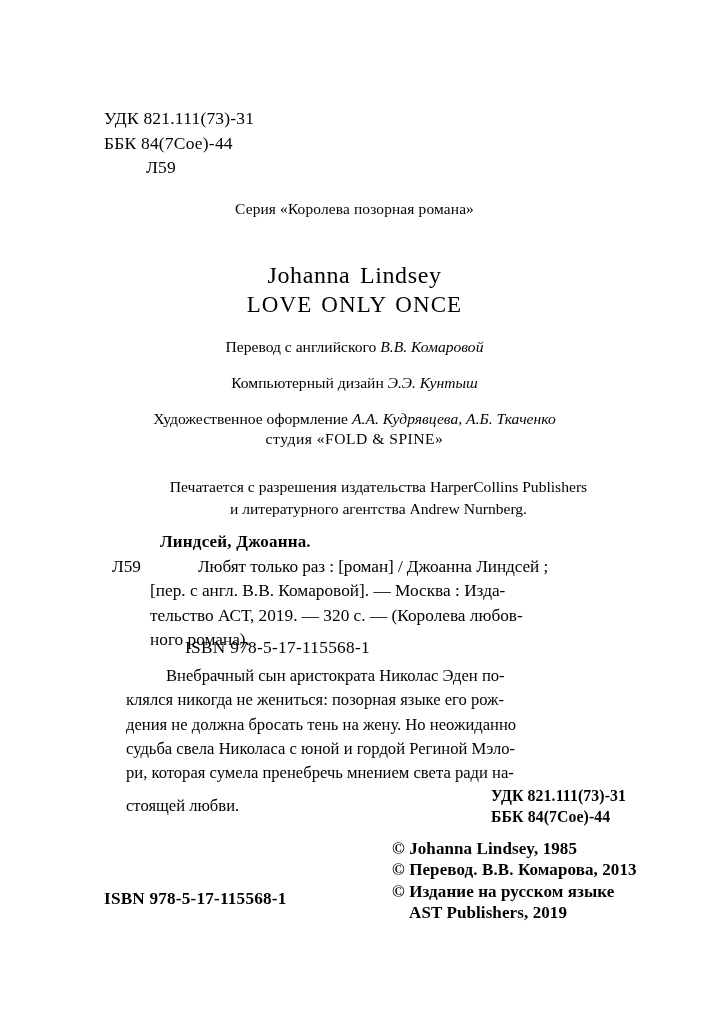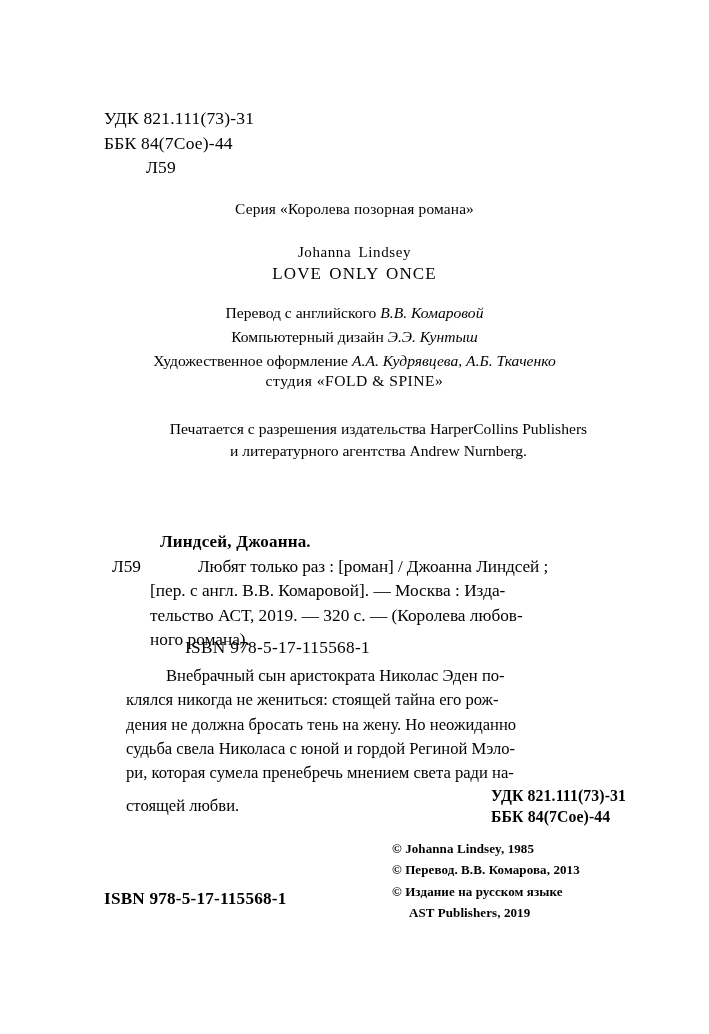--- a/index.html
+++ b/index.html
@@ -41,36 +41,36 @@
     top: 200px;
     width: 709px;
     text-align: center;
     font-size: 15.6px;
   }
   .series {
     font-size: 15.4px;
     letter-spacing: 0.15px;
   }
   .author-latin {
-    margin-top: 26px;
-    font-size: 15px;
+    margin-top: 44px;
+    font-size: 24px;
     letter-spacing: 0.6px;
     word-spacing: 3px;
   }
   .title-latin {
     margin-top: 3px;
-    font-size: 17px;
+    font-size: 23px;
     letter-spacing: 1.1px;
     word-spacing: 2px;
   }
   .credit {
     margin-top: 20px;
     font-size: 15.6px;
   }
-  .credit.tight { margin-top: 6px; }
+  .credit.tight { margin-top: 18px; }
   .credit i { font-style: italic; }
   .studio {
     margin-top: 2px;
     font-size: 15.6px;
     letter-spacing: 0.5px;
   }
   .permission {
     margin-top: 28px;
     font-size: 15.6px;
     line-height: 22px;
@@ -148,21 +148,21 @@
     text-align: left;
     letter-spacing: 0.1px;
   }
 
   
   .copyright {
     position: absolute;
     left: 392px;
     top: 838px;
     font-weight: bold;
-    font-size: 13px;
+    font-size: 17px;
     line-height: 21.4px;
     letter-spacing: 0.1px;
   }
   .copyright .cr-line { white-space: nowrap; }
   .copyright .cr-sub { padding-left: 17px; white-space: nowrap; }
 
   .isbn-bottom {
     position: absolute;
     left: 104px;
     top: 889px;
@@ -218,21 +218,21 @@
         <span>тельство АСТ, 2019. — 320 с. — (Королева любов-</span>
         <span>ного романа).</span>
       </div>
     </div>
   </div>
 
   <div class="isbn-inner">ISBN 978-5-17-115568-1</div>
 
   <div class="annotation">
     <span class="ln first">Внебрачный сын аристократа Николас Эден по-</span>
-    <span class="ln">клялся никогда не жениться: стоящей тайна его рож-</span>
+    <span class="ln">клялся никогда не жениться: позорная языке его рож-</span>
     <span class="ln">дения не должна бросать тень на жену. Но неожиданно</span>
     <span class="ln">судьба свела Николаса с юной и гордой Региной Мэло-</span>
     <span class="ln">ри, которая сумела пренебречь мнением света ради на-</span>
     <div class="annot-last-row">
       <span>стоящей любви.</span>
       <span class="tail-codes">
         <div>УДК 821.111(73)-31</div>
         <div>ББК 84(7Сое)-44</div>
       </span>
     </div>

